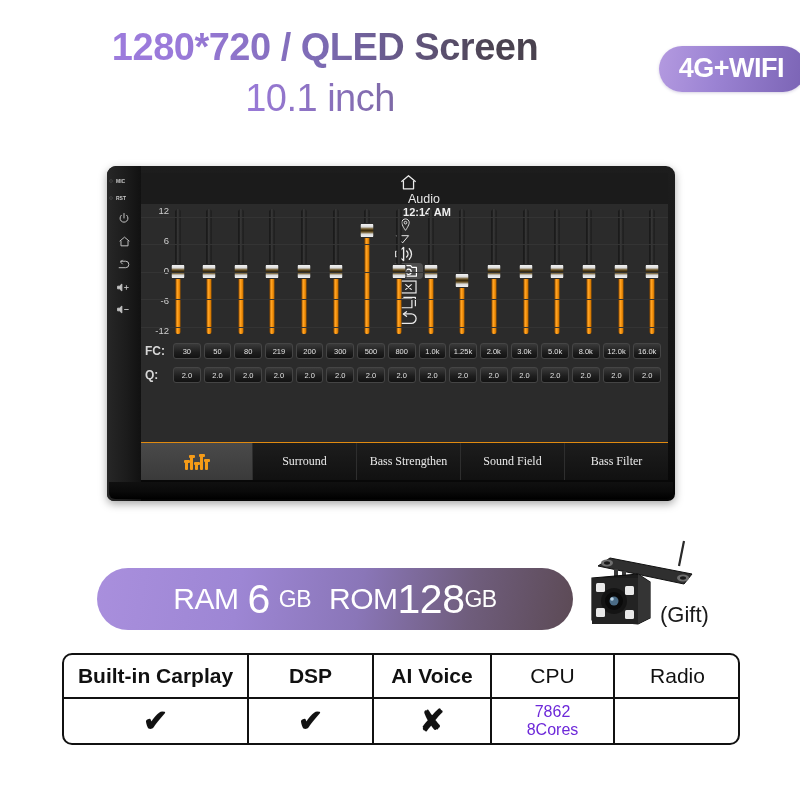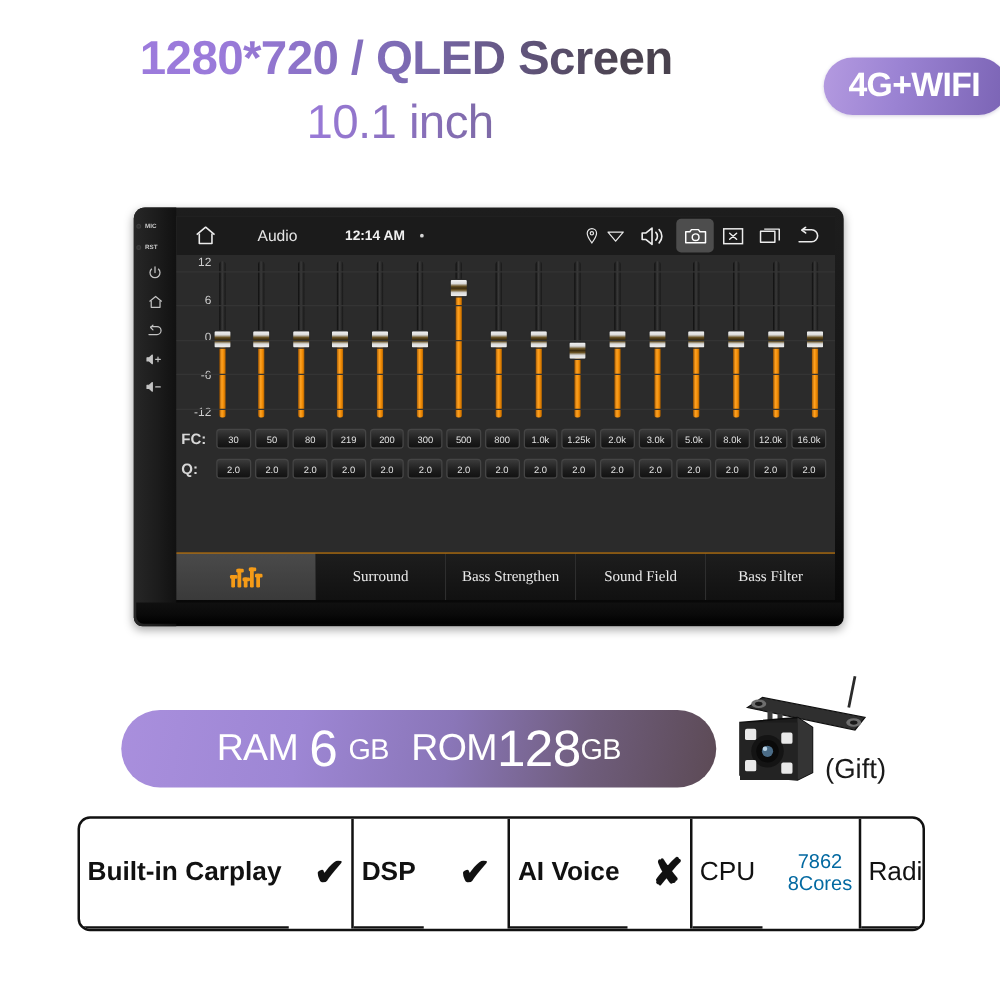--- a/index.html
+++ b/index.html
@@ -78,20 +78,21 @@
   .screen {
     position: relative; width: 527px; height: 307px;
     background: #2b2b2b; overflow: hidden;
   }
 
   
   .statusbar {
     height: 31px; background: #1b1b1b;
     display: flex; align-items: center; padding: 0 7px 0 14px; gap: 0;
     color: #e8e8e8;
+    flex-direction: column;
   }
   .sb-home svg { display: block; }
   .sb-title { font-size: 12.5px; color: #e6e6e6; margin-left: 32px; }
   .sb-clock { font-size: 11px; color: #f0f0f0; font-weight: bold; margin-left: 38px; }
   .sb-dot { width: 3px; height: 3px; border-radius: 50%; background: #d5d5d5; margin-left: 12px; }
   .sb-spacer { flex: 1; }
   .sb-ic { display: flex; align-items: center; justify-content: center; color: #eaeaea; }
   .sb-ic.pin { margin-right: 6px; }
   .sb-ic.wifi { margin-right: 12px; }
   .sb-ic.vol { margin-right: 8px; }
@@ -211,34 +212,34 @@
     font-size: 22px; color: #1a1a1a;
   }
 
   
   .feat-table {
     position: absolute; left: 62px; top: 653px;
     width: 678px; height: 92px;
     border: 2.5px solid #111; border-radius: 10px;
     display: flex; overflow: hidden; background: #fff;
   }
-  .fcol { display: flex; border-right: 2.5px solid #111; gap: 15px; }
+  .fcol { display: flex; flex-direction: column; border-right: 2.5px solid #111; }
   .fcol:last-child { border-right: none; }
   .fhead {
     flex: 0 0 44px; border-bottom: 2.5px solid #111;
     display: flex; align-items: center; justify-content: center;
     font-size: 21px; font-weight: bold; color: #111; white-space: nowrap;
     padding: 0 6px;
   }
   .fhead.thin { font-weight: normal; }
   .fcell {
     flex: 1; display: flex; align-items: center; justify-content: center;
     font-size: 20px; color: #111; white-space: nowrap; padding: 0 5px;
   }
-  .fcell.cpu { flex-direction: column; color: #0369a1; font-size: 16px; line-height: 18px; }
+  .fcell.cpu { flex-direction: column; color: #6d28d9; font-size: 16px; line-height: 18px; }
   .mark { font-size: 30px; font-weight: bold; line-height: 1; }
 </style>
 </head>
 <body>
 
 <div id="root">
 
   <div class="headline-wrap">
     <div class="headline-1">1280*720 / QLED Screen</div>
     <div class="headline-2">10.1 inch</div>

